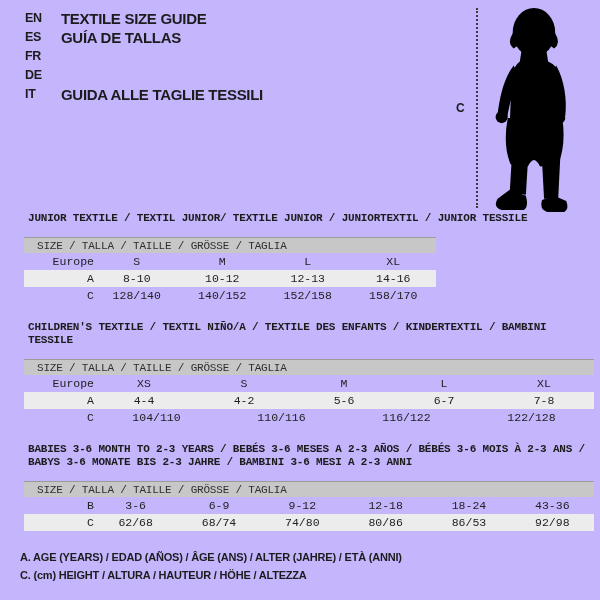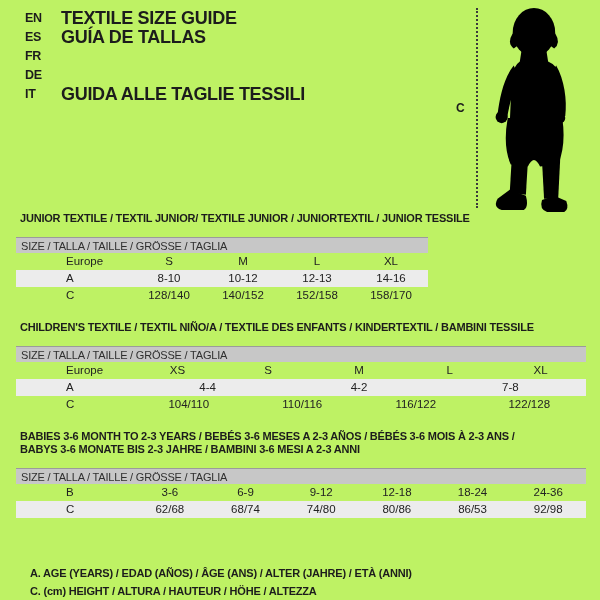--- a/index.html
+++ b/index.html
@@ -1,46 +1,46 @@
 <!DOCTYPE html>
 <html><head>
 <meta charset="utf-8">
 <style>
   html,body{margin:0;padding:0;background:#fff;}
-  #page{position:relative;width:600px;height:600px;background:#bef264;overflow:hidden;
+  #page{position:relative;width:600px;height:600px;background:#c4b5fd;overflow:hidden;
         font-family:"Liberation Sans","DejaVu Sans",sans-serif;color:#1c1c1c;}
 
   
   #lang-block{position:absolute;left:25px;top:9px;}
   .lang-row{display:flex;height:19px;line-height:19px;}
   .lang-code{width:36px;font-weight:bold;font-size:12.5px;letter-spacing:-.3px;}
-  .lang-title{font-weight:bold;font-size:18px;letter-spacing:-.3px;}
+  .lang-title{font-weight:bold;font-size:15px;letter-spacing:-.3px;}
 
   
   #figure{position:absolute;left:450px;top:0;width:150px;height:220px;}
   #dotted-line{position:absolute;left:26px;top:8px;height:200px;width:0;
                border-left:2px dotted #3a3a3a;}
   #figure-label{position:absolute;left:6px;top:101px;font-weight:bold;font-size:12px;}
   #toddler-svg{position:absolute;left:36px;top:5px;}
 
   
-  #sections{position:absolute;left:16px;top:212px;width:570px;}
+  #sections{position:absolute;left:24px;top:212px;width:570px;font-family:Liberation Mono, monospace;}
   .section + .section{margin-top:17px;}
   .section-title{font-weight:bold;font-size:11px;line-height:13px;letter-spacing:-.2px;margin-left:4px;}
   .size-table{margin-top:12px;width:570px;}
   .section.narrow .size-table{width:412px;}
   .size-bar{height:16px;line-height:16px;background:#c7c7c7;border-top:1px solid #9b9b9b;
-            font-size:11px;color:#2f2f2f;padding-left:5px;box-sizing:border-box;letter-spacing:-.2px;}
+            font-size:11px;color:#2f2f2f;padding-left:13px;box-sizing:border-box;letter-spacing:-.2px;}
   .trow{display:flex;height:17px;line-height:17px;font-size:11.5px;color:#222;}
   .trow.shaded{background:#ececec;}
   .tcell{flex:1;text-align:center;}
-  .tcell.label{flex:0 0 70px;text-align:left;padding-left:4px;box-sizing:border-box;margin-left:46px;}
+  .tcell.label{flex:0 0 70px;text-align:right;padding-left:4px;box-sizing:border-box;}
 
   
-  #legend{position:absolute;left:20px;top:564px;margin-left:10px;}
+  #legend{position:absolute;left:20px;top:548px;}
   .legend-line{font-weight:bold;font-size:11px;line-height:18px;letter-spacing:-.2px;}
 </style>
 </head>
 <body>
 
 <div id="page">
 
   <div id="lang-block">
       <div class="lang-row">
         <span class="lang-code">EN</span>
@@ -127,20 +127,22 @@
               <div class="tcell">XS</div>
               <div class="tcell">S</div>
               <div class="tcell">M</div>
               <div class="tcell">L</div>
               <div class="tcell">XL</div>
             </div>
             <div class="trow shaded">
               <div class="tcell label">A</div>
               <div class="tcell">4-4</div>
               <div class="tcell">4-2</div>
+              <div class="tcell">5-6</div>
+              <div class="tcell">6-7</div>
               <div class="tcell">7-8</div>
             </div>
             <div class="trow">
               <div class="tcell label">C</div>
               <div class="tcell">104/110</div>
               <div class="tcell">110/116</div>
               <div class="tcell">116/122</div>
               <div class="tcell">122/128</div>
             </div>
           </div>
@@ -153,21 +155,21 @@
     <div class="size-table">
       <div class="size-bar">SIZE / TALLA / TAILLE / GRÖSSE / TAGLIA</div>
       <div>
             <div class="trow">
               <div class="tcell label">B</div>
               <div class="tcell">3-6</div>
               <div class="tcell">6-9</div>
               <div class="tcell">9-12</div>
               <div class="tcell">12-18</div>
               <div class="tcell">18-24</div>
-              <div class="tcell">24-36</div>
+              <div class="tcell">43-36</div>
             </div>
             <div class="trow shaded">
               <div class="tcell label">C</div>
               <div class="tcell">62/68</div>
               <div class="tcell">68/74</div>
               <div class="tcell">74/80</div>
               <div class="tcell">80/86</div>
               <div class="tcell">86/53</div>
               <div class="tcell">92/98</div>
             </div>

